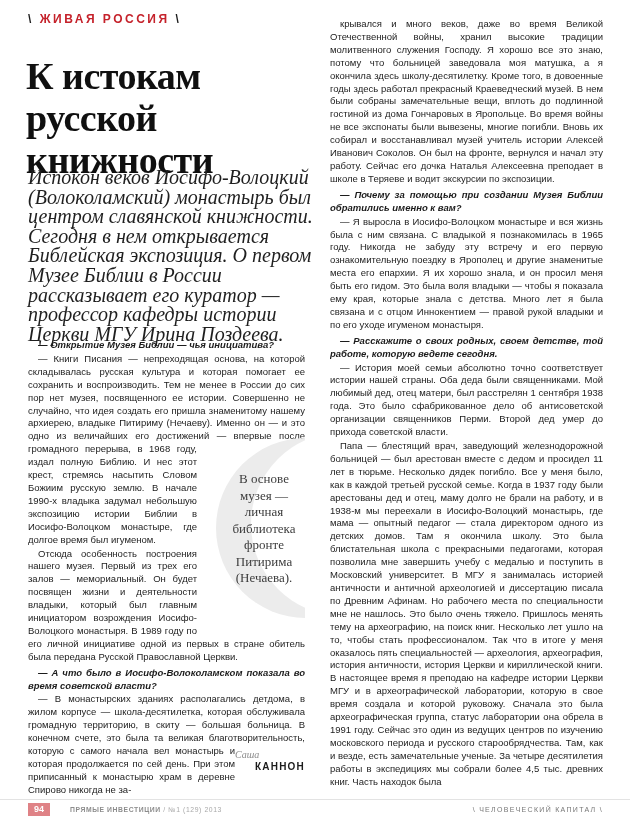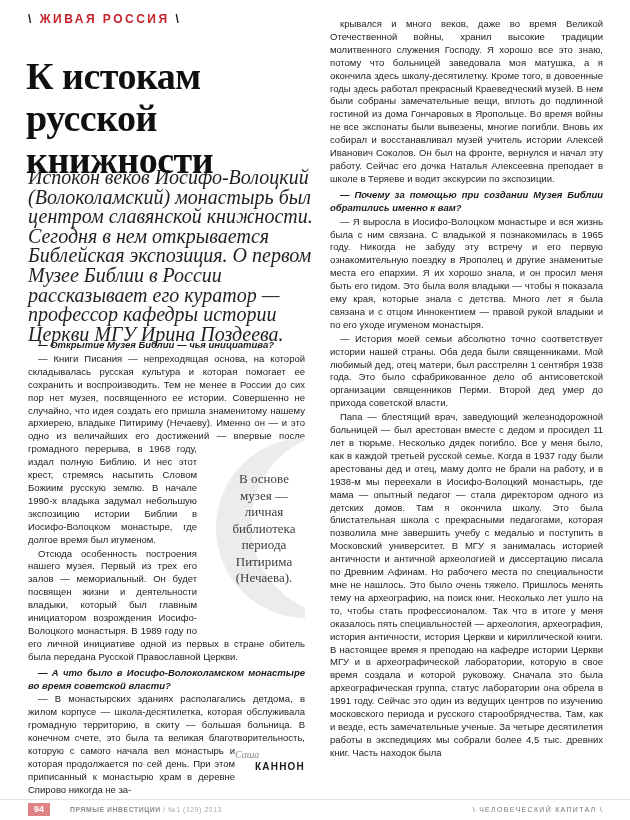--- a/index.html
+++ b/index.html
@@ -71,33 +71,34 @@
         <svg width="190" height="190" viewBox="0 0 190 190" xmlns="http://www.w3.org/2000/svg">
           <defs>
             <mask id="mooncut">
               <rect x="0" y="0" width="190" height="190" fill="#ffffff"></rect>
               <circle cx="132" cy="91" r="92" fill="#000000"></circle>
             </mask>
           </defs>
           <circle cx="95" cy="95" r="90" fill="#ececec" mask="url(#mooncut)"></circle>
         </svg>
       </span>
-      <span class="pq-text">В основе музея — личная библиотека периода Питирима (Нечаева).</span>
+      <span class="pq-text">В основе музея — личная библиотека фронте Питирима (Нечаева).</span>
     </span>громадного перерыва, в 1968 году, издал полную Библию. И нес этот крест, стремясь насытить Словом Божиим русскую землю. В начале 1990-х владыка задумал небольшую экспозицию истории Библии в Иосифо-Волоцком монастыре, где долгое время был игуменом.</p>
       <p class="a">Отсюда особенность построения нашего музея. Первый из трех его залов — мемориальный. Он будет посвящен жизни и деятельности владыки, который был главным инициатором возрождения Иосифо-Волоцкого монастыря. В 1989 году по его личной инициативе одной из первых в стране обитель была передана Русской Православной Церкви.</p>
-      <p class="q">— А что было в Иосифо-Волоколамском монастыре во время советской власти?</p>
+      <p class="q">— А что было в Иосифо-Волоколамском показала во время советской власти?</p>
       <p class="a">— В монастырских зданиях располагались детдома, в жилом корпусе — школа-десятилетка, которая обслуживала громадную территорию, в скиту — большая больница. В конечном счете, это была та великая благотворительность, которую с самого начала вел монастырь <span class="author-float" id="author-float">
       <span class="author-first">Саша</span>
       <span class="author-last">КАННОНЕ</span>
     </span>и которая продолжается по сей день. При этом приписанный к монастырю храм в деревне Спирово никогда не за-</p>
     </div>
   <div class="col" id="col-right">
       <p class="a">крывался и много веков, даже во время Великой Отечественной войны, хранил высокие традиции молитвенного служения Господу. Я хорошо все это знаю, потому что больницей заведовала моя матушка, а я окончила здесь школу-десятилетку. Кроме того, в довоенные годы здесь работал прекрасный Краеведческий музей. В нем были собраны замечательные вещи, вплоть до подлинной гостиной из дома Гончаровых в Яропольце. Во время войны не все экспонаты были вывезены, многие погибли. Вновь их собирал и восстанавливал музей учитель истории Алексей Иванович Соколов. Он был на фронте, вернулся и начал эту работу. Сейчас его дочка Наталья Алексеевна преподает в школе в Теряеве и водит экскурсии по экспозиции.</p>
       <p class="q">— Почему за помощью при создании Музея Библии обратились именно к вам?</p>
       <p class="a">— Я выросла в Иосифо-Волоцком монастыре и вся жизнь была с ним связана. С владыкой я познакомилась в 1965 году. Никогда не забуду эту встречу и его первую ознакомительную поездку в Ярополец и другие знаменитые места его епархии. Я их хорошо знала, и он просил меня быть его гидом. Это была воля владыки — чтобы я показала ему края, которые знала с детства. Много лет я была связана и с отцом Иннокентием — правой рукой владыки и по его уходе игуменом монастыря.</p>
+      <p class="q">— Расскажите о своих родных, своем детстве, той работе, которую ведете сегодня.</p>
       <p class="a">— История моей семьи абсолютно точно соответствует истории нашей страны. Оба деда были священниками. Мой любимый дед, отец матери, был расстрелян 1 сентября 1938 года. Это было сфабрикованное дело об антисоветской организации священников Перми. Второй дед умер до прихода советской власти.</p>
       <p class="a">Папа — блестящий врач, заведующий железнодорожной больницей — был арестован вместе с дедом и просидел 11 лет в тюрьме. Несколько дядек погибло. Все у меня было, как в каждой третьей русской семье. Когда в 1937 году были арестованы дед и отец, маму долго не брали на работу, и в 1938-м мы переехали в Иосифо-Волоцкий монастырь, где мама — опытный педагог — стала директором одного из детских домов. Там я окончила школу. Это была блистательная школа с прекрасными педагогами, которая позволила мне завершить учебу с медалью и поступить в Московский университет. В МГУ я занималась историей античности и античной археологией и диссертацию писала по Древним Афинам. Но рабочего места по специальности мне не нашлось. Это было очень тяжело. Пришлось менять тему на археографию, на поиск книг. Несколько лет ушло на то, чтобы стать профессионалом. Так что в итоге у меня оказалось пять специальностей — археология, археография, история античности, история Церкви и кириллической книги. В настоящее время я преподаю на кафедре истории Церкви МГУ и в археографической лаборатории, которую в свое время создала и которой руковожу. Сначала это была археографическая группа, статус лаборатории она обрела в 1991 году. Сейчас это один из ведущих центров по изучению московского периода и русского старообрядчества. Там, как и везде, есть замечательные ученые. За четыре десятилетия работы в экспедициях мы собрали более 4,5 тыс. древних книг. Часть находок была</p>
     </div>
 
   <div class="footer">
     <div class="footer-left">
       <span class="badge">94</span>
       <span class="mag">
         <span>ПРЯМЫЕ ИНВЕСТИЦИИ</span>
         <span class="issue">/ №1 (129) 2013</span>

